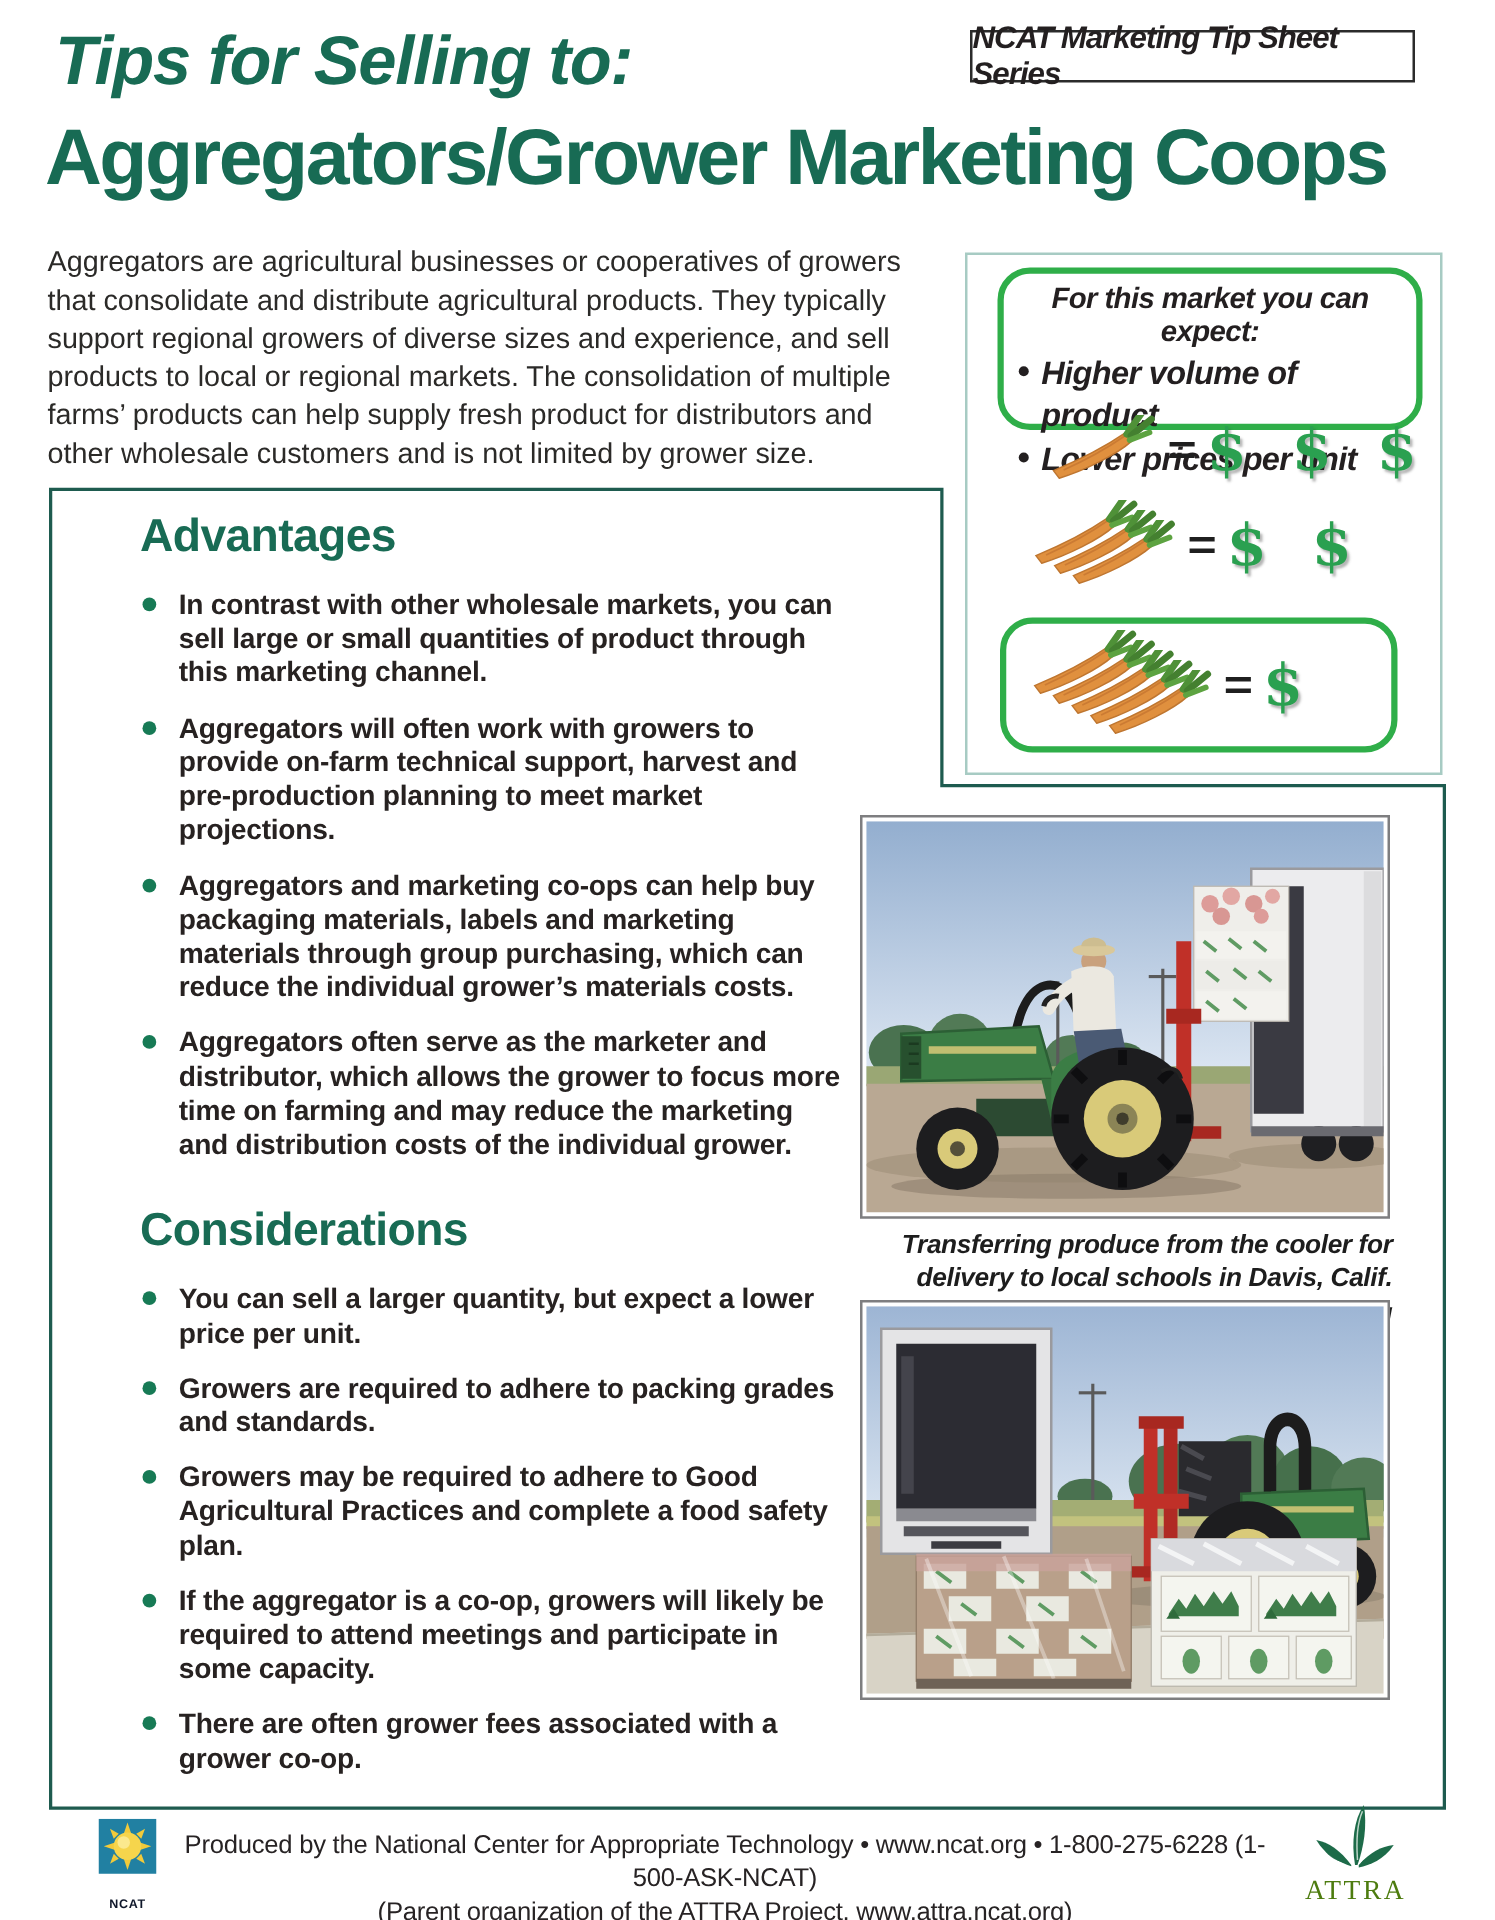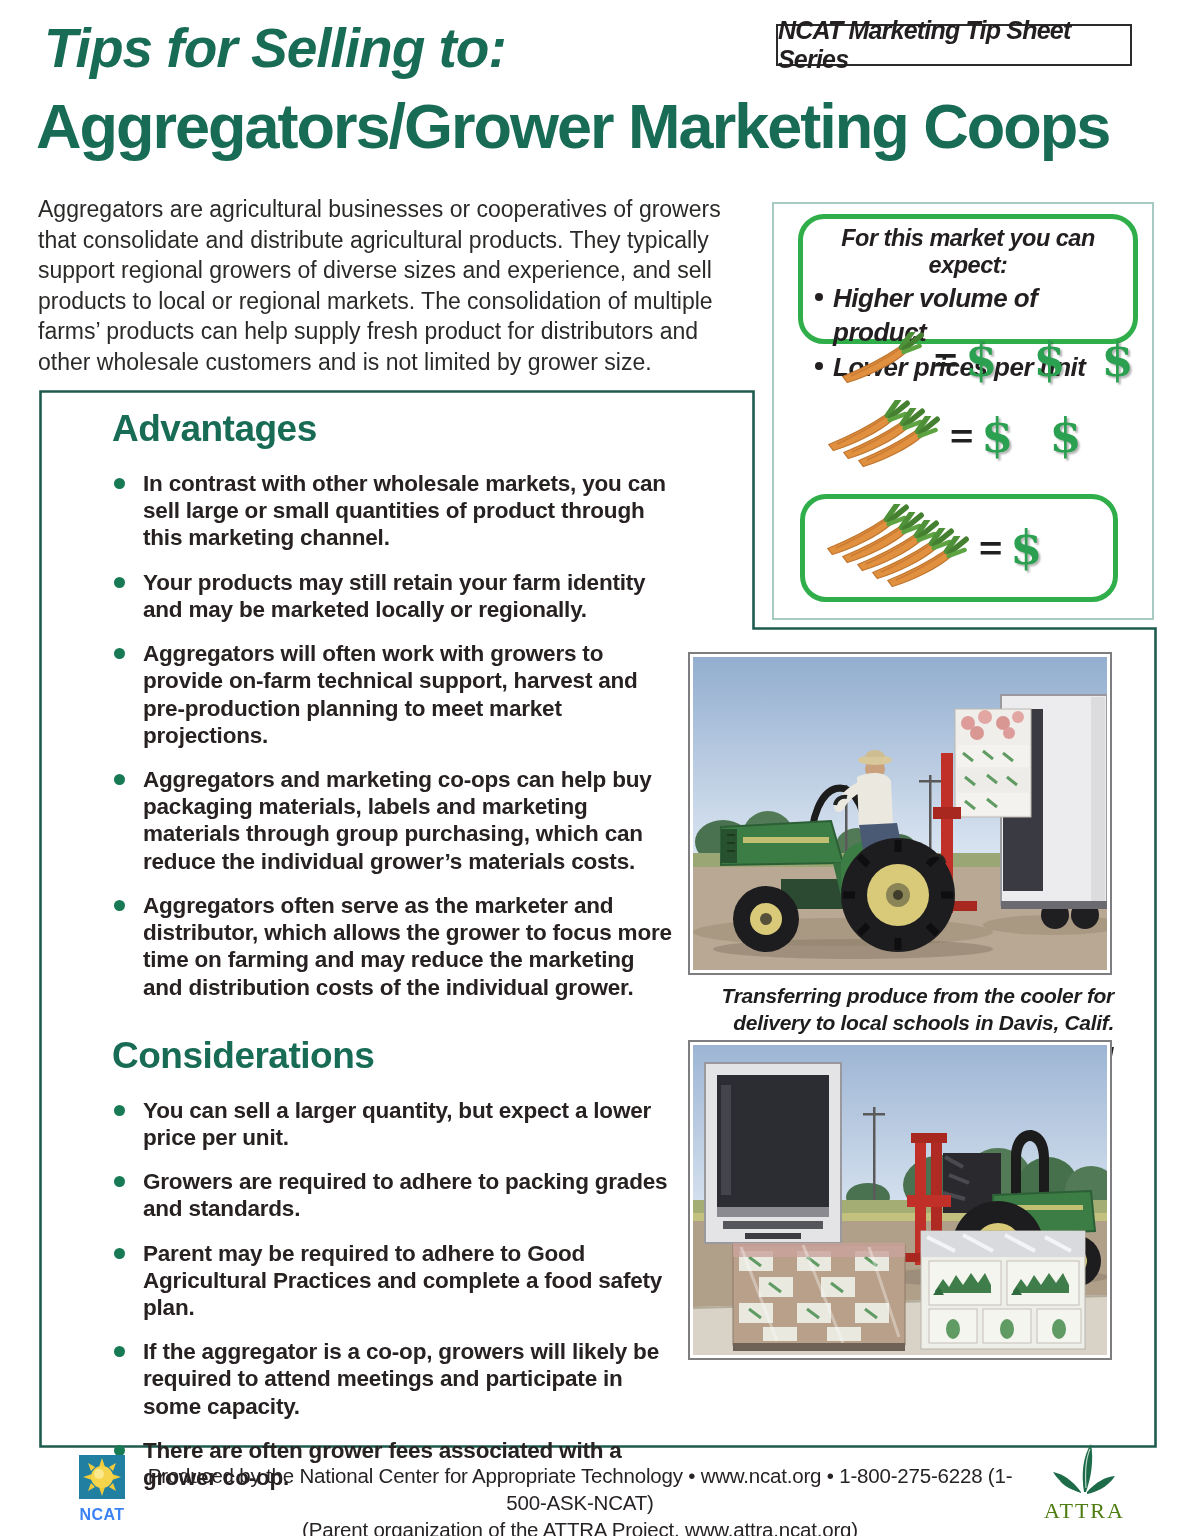--- a/index.html
+++ b/index.html
@@ -63,21 +63,21 @@
   .photo1{left:688px;top:652px;}
   .photo2{left:688px;top:1040px;}
   .caption{position:absolute;left:688px;top:982px;width:426px;text-align:right;font-size:21px;font-weight:bold;
     font-style:italic;line-height:1.3;color:#1d1d1d;letter-spacing:-0.3px;}
   .caption .src{margin-left:16px;}
 
   
   .footer-text{position:absolute;left:140px;top:1462px;width:880px;text-align:center;font-size:20.5px;
     line-height:1.32;color:#272324;letter-spacing:-0.2px;}
   .ncat-logo{position:absolute;left:74px;top:1455px;width:56px;text-align:center;}
-  .ncat-logo span{display:block;font-size:16px;font-weight:bold;color:#3b82f6;letter-spacing:0.5px;margin-top:1px;}
+  .ncat-logo span{display:block;font-size:10px;font-weight:bold;color:#0f172a;letter-spacing:0.5px;margin-top:12px;}
   .attra-logo{position:absolute;left:1044px;top:1444px;width:80px;text-align:center;}
   .attra-logo span{display:block;font-family:"Liberation Serif",serif;font-size:22px;color:#4d7c0f;
     letter-spacing:2px;margin-top:-2px;}
 </style>
 </head>
 <body>
 
 <div class="page">
 
   <div class="kicker">Tips for Selling to:</div>
@@ -89,30 +89,29 @@
   <div class="intro">Aggregators are agricultural businesses or cooperatives of growers that consolidate and distribute agricultural products. They typically support regional growers of diverse sizes and experience, and sell products to local or regional markets. The consolidation of multiple farms’ products can help supply fresh product for distributors and other wholesale customers and is not limited by grower size.</div>
 
   <svg class="border-overlay" width="1196" height="1536" viewBox="0 0 1196 1536">
     <path d="M753.5,391.5 L40.5,391.5 L40.5,1446.5 L1155.5,1446.5 L1155.5,628.5 L753.5,628.5 Z" fill="none" stroke="#1e5b4f" stroke-width="2.6"></path>
   </svg>
 
   <div class="left-col">
     <h2>Advantages</h2>
     <ul class="blist">
       <li>In contrast with other wholesale markets, you can sell large or small quantities of product through this marketing channel.</li>
-      <li>Your products may still retain your farm identity and may be marketed locally or regionally.</li>
       <li>Aggregators will often work with growers to provide on-farm technical support, harvest and pre-production planning to meet market projections.</li>
       <li>Aggregators and marketing co-ops can help buy packaging materials, labels and marketing materials through group purchasing, which can reduce the individual grower’s materials costs.</li>
       <li>Aggregators often serve as the marketer and distributor, which allows the grower to focus more time on farming and may reduce the marketing and distribution costs of the individual grower.</li>
     </ul>
     <h2 class="considerations">Considerations</h2>
     <ul class="blist">
       <li>You can sell a larger quantity, but expect a lower price per unit.</li>
       <li>Growers are required to adhere to packing grades and standards.</li>
-      <li>Parent may be required to adhere to Good Agricultural Practices and complete a food safety plan.</li>
+      <li>Growers may be required to adhere to Good Agricultural Practices and complete a food safety plan.</li>
       <li>If the aggregator is a co-op, growers will likely be required to attend meetings and participate in some capacity.</li>
       <li>There are often grower fees associated with a grower co-op.</li>
     </ul>
   </div>
 
   <div class="sidebar">
     <div class="expect-box">
       <div class="expect-title">For this market you can expect:</div>
       <ul class="expect-list">
         <li>Higher volume of product</li>

